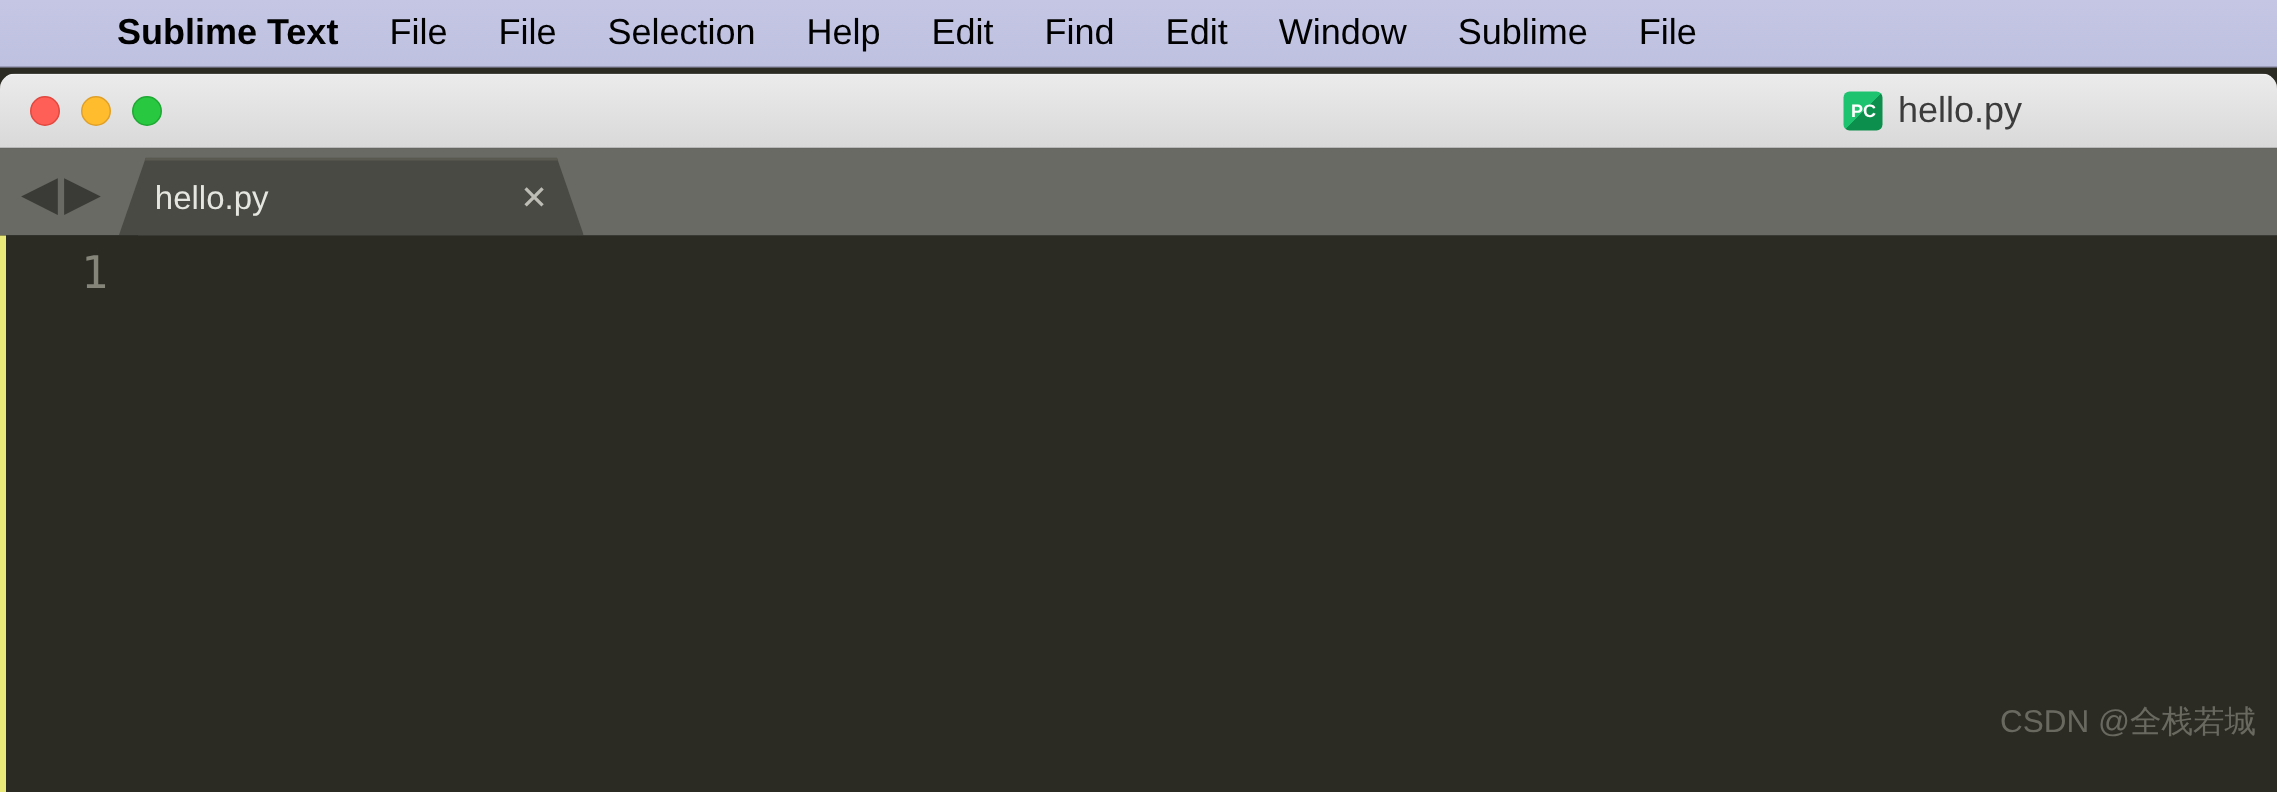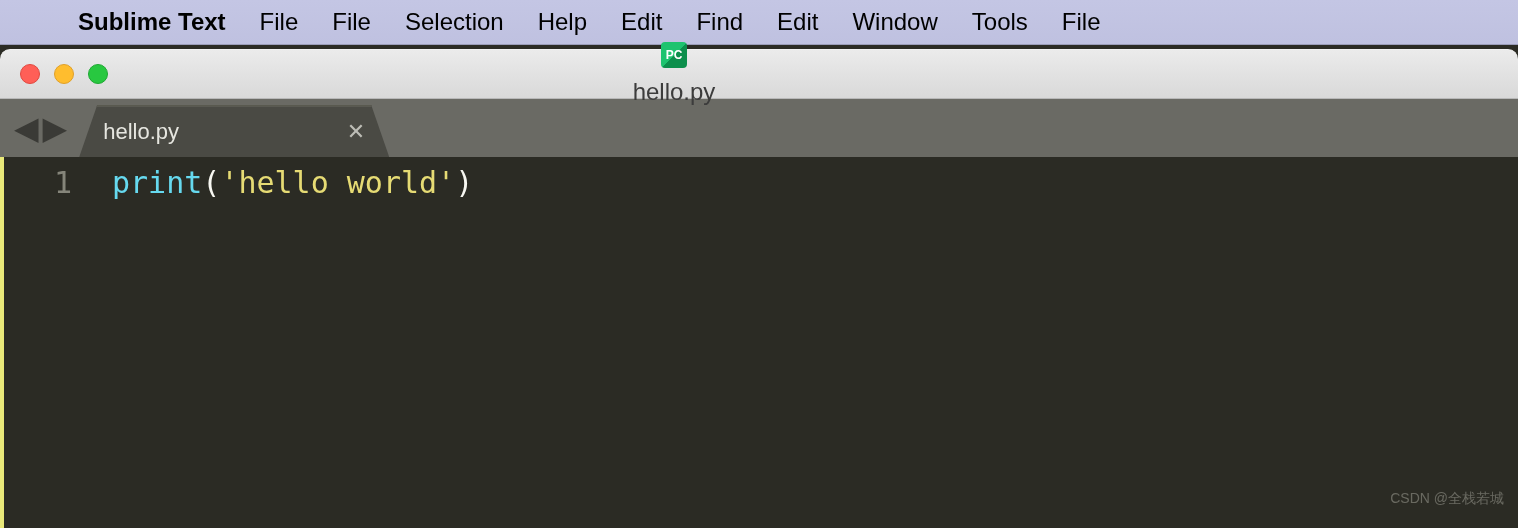--- a/index.html
+++ b/index.html
@@ -67,21 +67,20 @@
     .title-center {
       position: absolute;
       left: 0; right: 0;
       text-align: center;
       pointer-events: none;
       display: flex;
       justify-content: flex-end;
       padding-right: 170px;
       align-items: center;
       gap: 10px;
-      flex-direction: column;
     }
     .title-center .file-icon {
       width: 26px; height: 26px;
       background: linear-gradient(135deg,#1ec36f 50%, #0c8f4c 50%);
       border-radius: 4px;
       display: inline-flex;
       align-items: center;
       justify-content: center;
       color: #fff;
       font-size: 12px;
@@ -168,41 +167,41 @@
       padding-left: 20px;
       white-space: pre;
     }
     .tok-func   { color: #66d9ef; }
     .tok-paren  { color: #f8f8f2; }
     .tok-string { color: #e6db74; }
 
     .watermark {
       position: absolute;
       right: 14px;
-      bottom: 8px;
+      bottom: 24px;
       color: rgba(220,220,210,0.35);
-      font-size: 14px;
+      font-size: 21px;
       font-family: sans-serif;
     }
   </style>
 </head>
 <body>
 
 <div class="menubar">
   <span class="apple-logo"></span>
   <span class="app-name">Sublime Text</span>
   <span class="menu-item">File</span>
   <span class="menu-item">File</span>
   <span class="menu-item">Selection</span>
   <span class="menu-item">Help</span>
   <span class="menu-item">Edit</span>
   <span class="menu-item">Find</span>
   <span class="menu-item">Edit</span>
   <span class="menu-item">Window</span>
-  <span class="menu-item">Tools</span>
+  <span class="menu-item">Sublime</span>
   <span class="menu-item">File</span>
 </div>
 
 <div class="titlebar">
   <div class="traffic-lights">
     <div class="traffic-light close-btn"></div>
     <div class="traffic-light min-btn"></div>
     <div class="traffic-light max-btn"></div>
   </div>
   <div class="title-center">
@@ -219,15 +218,14 @@
   <div class="tab">
     <span class="tab-label">hello.py</span>
     <span class="tab-close">✕</span>
   </div>
 </div>
 
 <div class="editor">
   <div class="gutter">
     <div>1</div>
   </div>
-  <div class="code"><span class="tok-func">print</span><span class="tok-paren">(</span><span class="tok-string">'hello world'</span><span class="tok-paren">)</span></div>
   <div class="watermark">CSDN @全栈若城</div>
 </div>
 
 </body></html>

